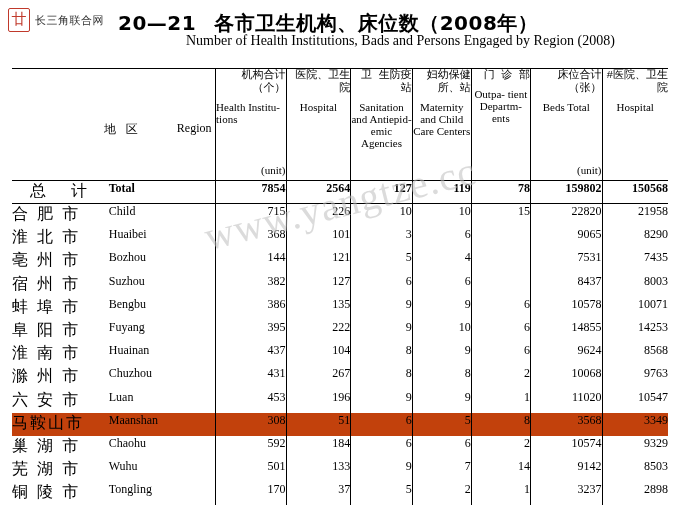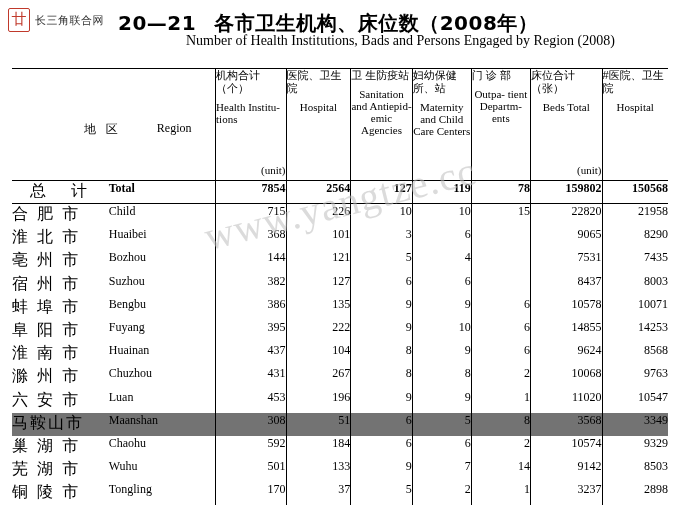--- a/index.html
+++ b/index.html
@@ -125,31 +125,31 @@
   }
   .hd-region-inner {
     position: absolute;
     bottom: 42px;
     left: 0;
     width: 100%;
     display: flex;
     font-family: "DejaVu Sans", sans-serif;
     font-size: 12px;
   }
-  .hd-region-cn { margin-left: 72px; letter-spacing: 3px; }
+  .hd-region-cn { margin-left: 92px; letter-spacing: 3px; }
   .hd-region-en {
     margin-left: 36px;
     font-family: "Liberation Serif", serif;
     font-size: 12px;
   }
 
   .col-cn {
-    font-family: Liberation Sans, sans-serif;
+    font-family: Liberation Mono, monospace;
     font-size: 11px;
-    text-align: left;
+    text-align: right;
     line-height: 13px;
   }
   .col-en {
     font-family: "Liberation Serif", serif;
     font-size: 11px;
     line-height: 12px;
     text-align: left;
     margin-top: 6px;
   }
   .col-en.center { text-align: center; }
@@ -191,21 +191,21 @@
     font-weight: bold;
     border-top: 1.2px solid #000;
     border-bottom: 1.2px solid #000;
     height: 22px;
   }
   .total-row .cell-name { letter-spacing: 10px; padding-left: 18px; }
   .total-row .cell-en { font-weight: bold; }
   .total-row .num { font-weight: bold; }
 
   .hl td {
-    background: #737373;
+    background: #c2410c;
   }
 </style>
 </head>
 <body>
 
 <div class="page">
 
   <div class="masthead">
     <div class="logo-mark">廿</div>
     <div class="logo-text">长三角联合网</div>

